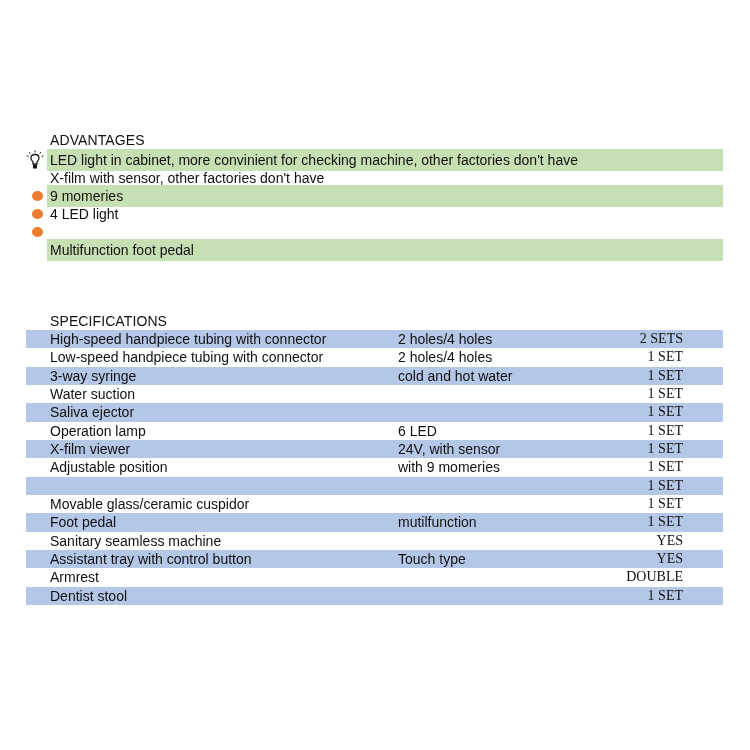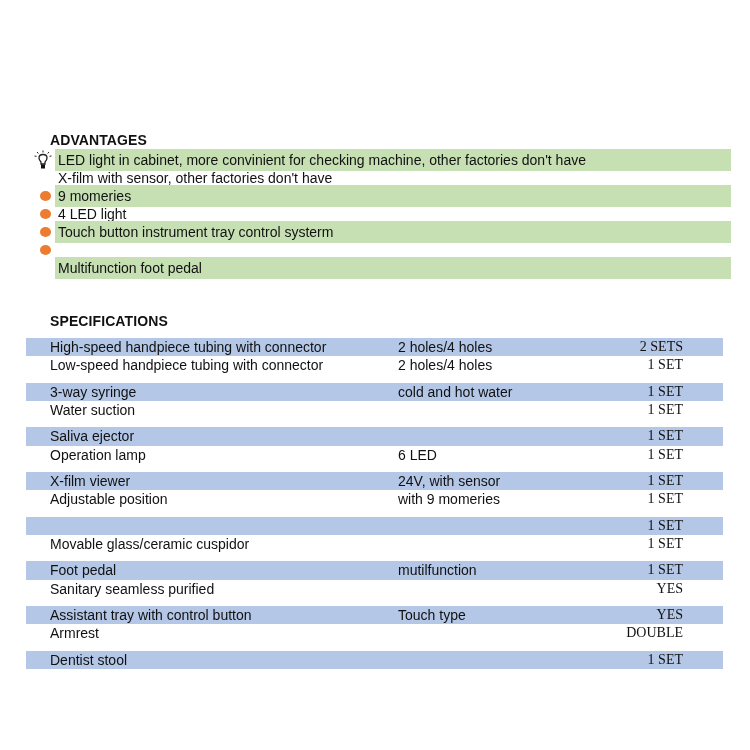--- a/index.html
+++ b/index.html
@@ -1,32 +1,32 @@
 <!DOCTYPE html>
 <html><head>
 <meta charset="utf-8">
 <style>
   html, body { margin: 0; padding: 0; background: #ffffff; }
   body { width: 750px; height: 750px; position: relative; overflow: hidden;
          font-family: "Liberation Sans", sans-serif; color: #111; }
-  .heading { position: absolute; left: 50px; font-weight: bold; font-size: 14px; letter-spacing: 0.1px; }
+  .heading { position: absolute; left: 50px; font-weight: normal; font-size: 14px; letter-spacing: 0.1px; }
   #adv-heading { top: 132px; }
   #spec-heading { top: 313px; }
 
   .adv-list { position: absolute; left: 0; top: 149px; width: 750px; }
-  .adv-row { position: relative; height: 18px; margin-left: 8px; }
+  .adv-row { position: relative; height: 18px; }
   .adv-bar { position: absolute; left: 47px; width: 676px; top: 0; height: 22px; }
   .adv-row.green .adv-bar { background: #c6e0b4; }
   .adv-text { position: absolute; left: 50px; top: 3px; font-size: 14px; line-height: 16px; white-space: nowrap; }
   .bullet { position: absolute; left: 32px; top: 6px; width: 11px; height: 10px; border-radius: 50%; background: #ec7c30; }
   .bulb { position: absolute; left: 26px; top: 1px; width: 18px; height: 20px; }
 
   .spec-table { position: absolute; left: 26px; top: 330px; width: 697px; }
   .spec-row { position: relative; height: 18.35px; }
-  .spec-row.blue { background: #b4c7e7; margin-top: 8px; }
+  .spec-row.blue { background: #b4c7e7; }
   .spec-row span { position: absolute; top: 1px; font-size: 14px; line-height: 16px; white-space: nowrap; }
   .c-name { left: 24px; }
   .c-detail { left: 372px; }
   .c-qty { right: 40px; text-align: right; font-family: Liberation Serif, serif; }
 </style>
 </head>
 <body>
 
 <div id="adv-heading" class="heading">ADVANTAGES</div>
 
@@ -50,25 +50,20 @@
     <span class="adv-text">X-film with sensor, other factories don't have</span>
   </div>
   <div class="adv-row green">
     <div class="adv-bar"></div>
     <span class="bullet"></span>
     <span class="adv-text">9 momeries</span>
   </div>
   <div class="adv-row">
     <span class="bullet"></span>
     <span class="adv-text">4 LED light</span>
-  </div>
-  <div class="adv-row green">
-    <div class="adv-bar"></div>
-    <span class="bullet"></span>
-    <span class="adv-text">Touch button instrument tray control systerm</span>
   </div>
   <div class="adv-row">
     <span class="bullet"></span>
   </div>
   <div class="adv-row green">
     <div class="adv-bar"></div>
     <span class="adv-text">Multifunction foot pedal</span>
   </div>
 </div>
 
@@ -123,21 +118,21 @@
       <span class="c-name">Movable glass/ceramic cuspidor</span>
       <span class="c-detail"></span>
       <span class="c-qty">1 SET</span>
     </div>
   <div class="spec-row blue">
       <span class="c-name">Foot pedal</span>
       <span class="c-detail">mutilfunction</span>
       <span class="c-qty">1 SET</span>
     </div>
   <div class="spec-row">
-      <span class="c-name">Sanitary seamless purified</span>
+      <span class="c-name">Sanitary seamless machine</span>
       <span class="c-detail"></span>
       <span class="c-qty">YES</span>
     </div>
   <div class="spec-row blue">
       <span class="c-name">Assistant tray with control button</span>
       <span class="c-detail">Touch type</span>
       <span class="c-qty">YES</span>
     </div>
   <div class="spec-row">
       <span class="c-name">Armrest</span>

